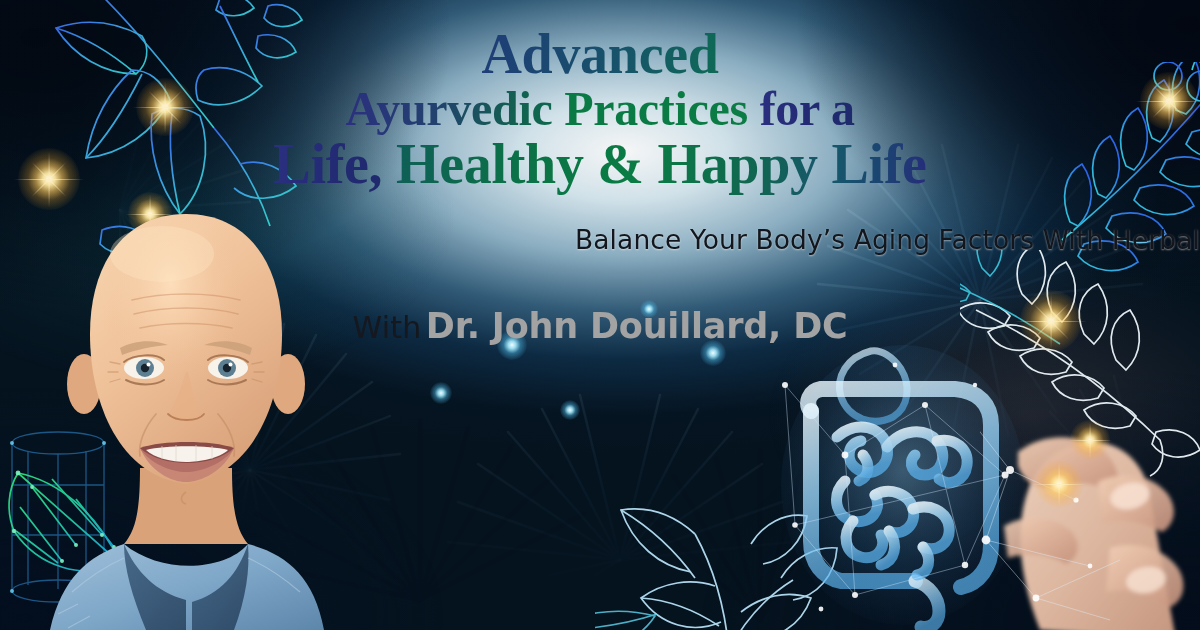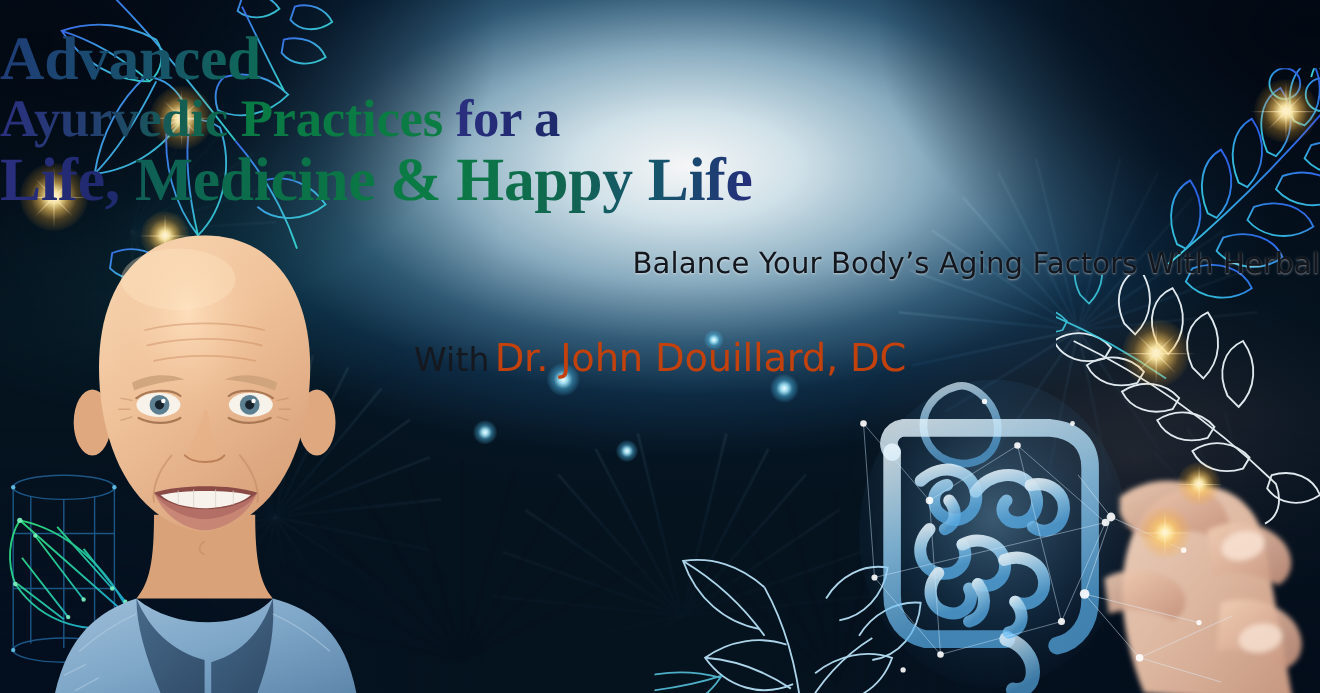--- a/index.html
+++ b/index.html
@@ -76,21 +76,21 @@
   }
 
   
   .gut{position:absolute;left:775px;top:345px;width:255px;height:285px;}
 
   
   .hand{position:absolute;right:-10px;top:330px;width:230px;height:310px;}
 
   
   .titlewrap{
-    position:absolute;left:0;right:0;top:26px;text-align:left;
+    position:absolute;left:0;right:0;top:26px;text-align:center;
     font-family:"Liberation Serif", serif;
   }
   .tline{
     display:block;
     font-weight:700;
     letter-spacing:-.3px;
     line-height:1.0;
     white-space:nowrap;
   }
   .tline1{font-size:56px;margin-bottom:3px;}
@@ -122,21 +122,21 @@
     text-shadow:0 1px 2px rgba(255,255,255,.5);
   }
   .withwrap{
     position:absolute;left:0;right:0;top:306px;text-align:center;
   }
   .with-light{
     font-size:30px;color:#15181e;font-weight:400;letter-spacing:.2px;
     font-family:"DejaVu Sans", sans-serif;
   }
   .with-bold{
-    font-size:35px;color:#c2410c;font-weight:400;letter-spacing:-.2px;
+    font-size:35px;color:#a3a3a3;font-weight:700;letter-spacing:-.2px;
     font-family:"DejaVu Sans", sans-serif;
   }
 
   
   .logo{
     position:absolute;left:533px;top:441px;width:150px;height:92px;
   }
   .logo-text{
     position:absolute;left:28px;top:24px;
     font-family:"DejaVu Sans", sans-serif;
@@ -685,21 +685,21 @@
   </svg>
 
   <div class="titlewrap">
     <span class="tline tline1">
       <span class="g darkteal">Advanced</span>
     </span>
     <span class="tline tline2">
       <span class="g navyteal">Ayurvedic </span><span class="g green">Practices </span><span class="g navy">for a</span>
     </span>
     <span class="tline tline3">
-      <span class="g navy">Life, </span><span class="g tealgreen">Medicine </span><span class="g green">&amp; </span><span class="g greenteal">Happy </span><span class="g tealnavy">Life</span>
+      <span class="g navy">Life, </span><span class="g tealgreen">Healthy </span><span class="g green">&amp; </span><span class="g greenteal">Happy </span><span class="g tealnavy">Life</span>
     </span>
   </div>
 
   <div class="subwrap">
     <span class="subline">Balance Your Body’s Aging Factors With Herbal</span>
   </div>
 
   <div class="withwrap">
     <span class="with-light">With</span>
     <span class="with-bold">Dr. John Douillard, DC</span>

